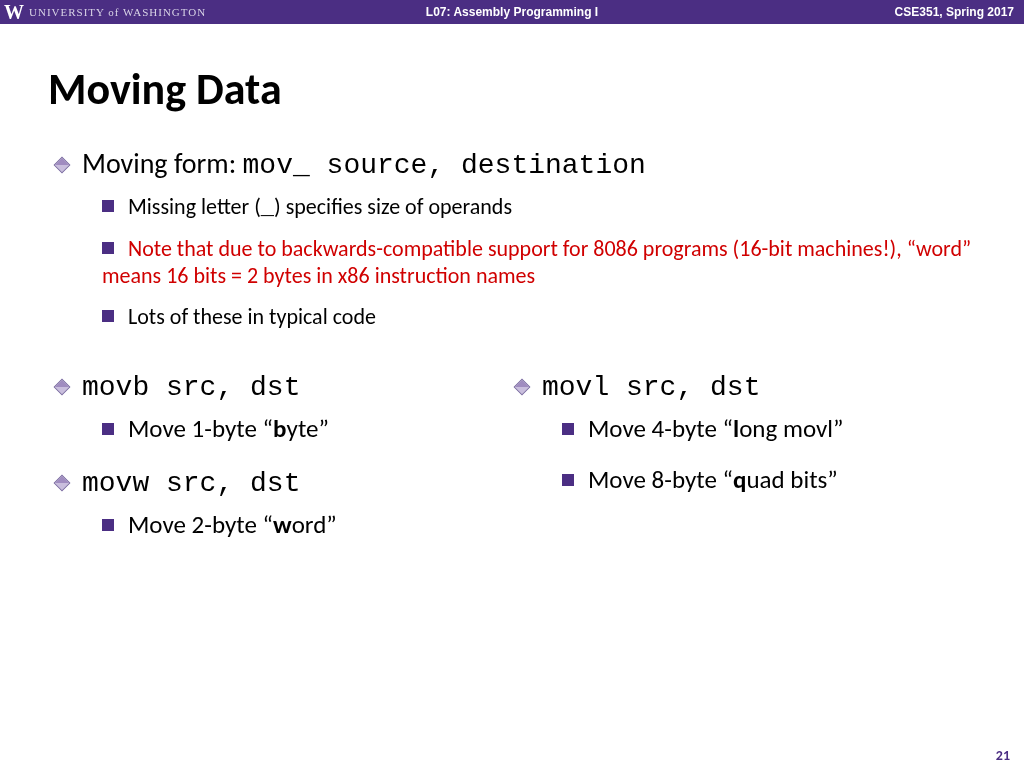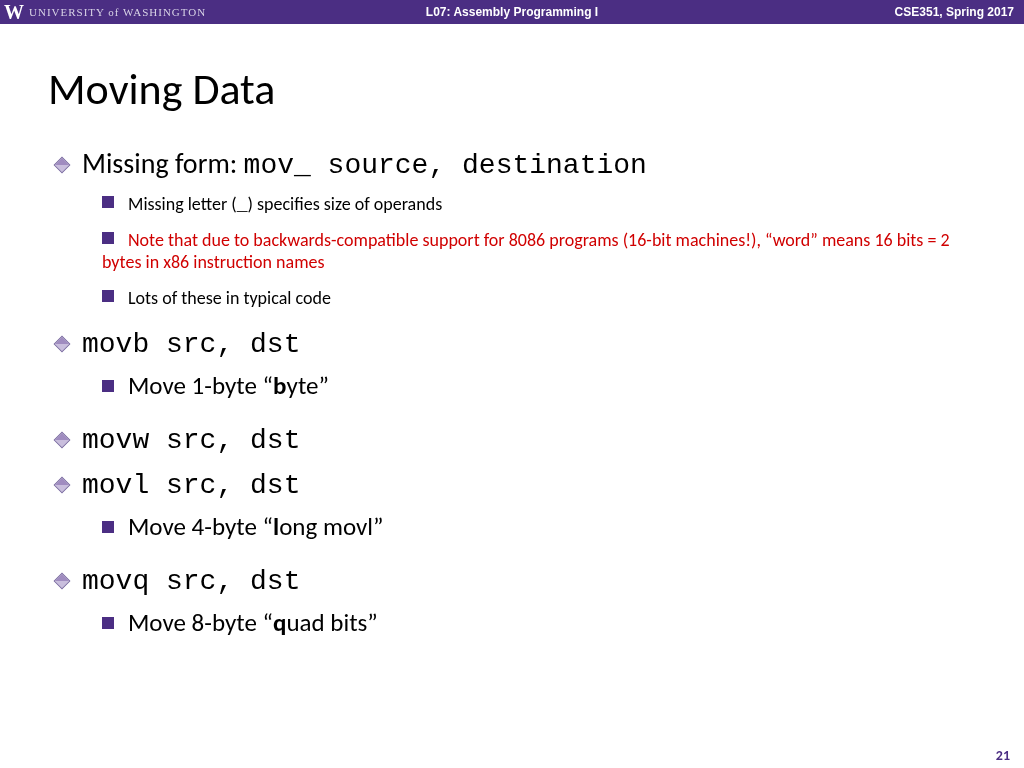--- a/index.html
+++ b/index.html
@@ -4,30 +4,30 @@
 <style>
   * { margin: 0; padding: 0; box-sizing: border-box; }
   html, body { width: 1024px; height: 768px; font-family: Calibri, Arial, sans-serif; background: #fff; overflow: hidden; }
   .slide { width: 1024px; height: 768px; position: relative; }
   .header { background: #4b2e83; height: 24px; display: flex; align-items: center; color: #fff; font-size: 12px; font-weight: bold; position: relative; }
   .w-logo { font-family: Georgia, serif; font-size: 20px; font-weight: bold; padding: 0 6px 0 4px; letter-spacing: -1px; }
   .univ { font-family: Georgia, serif; font-size: 11px; letter-spacing: 1px; font-weight: normal; color: #d9d4e7; }
   .univ .of { font-weight: normal; text-transform: lowercase; }
   .hdr-center { position: absolute; left: 50%; transform: translateX(-50%); font-family: Liberation Sans, sans-serif; text-align: right; }
   .hdr-right { position: absolute; right: 10px; font-family: Arial, sans-serif; }
-  .title { font-size: 44px; font-weight: normal; color: #000; margin: 38px 0 30px 48px; }
+  .title { font-size: 44px; font-weight: bold; color: #000; margin: 38px 0 30px 48px; }
   .content { margin: 0 48px 0 56px; font-size: 28px; color: #000; }
   .diamond { display: inline-block; width: 12px; height: 12px; margin-right: 14px; vertical-align: 2px; position: relative; }
   .diamond::before { content: ""; position: absolute; inset: 0; transform: rotate(45deg); background: linear-gradient(135deg, #a08cc0 0 50%, #c9bedd 50% 100%); border: 1px solid #7a6aa0; }
   .square { display: inline-block; width: 12px; height: 12px; background: #4b2e83; margin-right: 14px; vertical-align: 2px; }
   .li-top { margin-bottom: 12px; }
-  .li-sub { margin-left: 46px; margin-bottom: 14px; font-size: 18px; }
+  .li-sub { margin-left: 46px; margin-bottom: 14px; font-size: 22px; }
   .mono { font-family: "Courier New", monospace; }
   .red { color: #d00000; }
-  .cols { display: flex; margin-top: 16px; flex-direction: column; }
+  .cols { display: flex; margin-top: 38px; }
   .col { flex: 1; }
   .col .li-top { font-size: 28px; margin-bottom: 10px; }
   .col .li-sub { font-size: 25px; margin-bottom: 20px; }
   .pagenum { position: absolute; bottom: 4px; right: 14px; color: #4b2e83; font-size: 14px; font-weight: bold; }
 </style>
 </head>
 <body>
 
 <div class="slide">
 
@@ -38,21 +38,21 @@
     </span>
     <span class="hdr-center">L07: Assembly Programming I</span>
     <span class="hdr-right">CSE351, Spring 2017</span>
   </div>
 
   <h1 class="title">Moving Data</h1>
 
   <div class="content">
 
     <div class="li-top">
-      <span class="diamond"></span><span>Missing form:  </span><span class="mono">mov_ source, destination</span>
+      <span class="diamond"></span><span>Moving form:  </span><span class="mono">mov_ source, destination</span>
     </div>
 
     <div class="li-sub">
       <span class="square"></span><span>Missing letter (</span><span class="mono">_</span><span>) specifies size of operands</span>
     </div>
 
     <div class="li-sub red">
       <span class="square"></span><span>Note that due to backwards-compatible support for 8086 programs (16-bit machines!), “word” means 16 bits = 2 bytes in x86 instruction names</span>
     </div>
 
@@ -64,30 +64,30 @@
       <div class="col">
         <div class="li-top">
           <span class="diamond"></span><span class="mono">movb src, dst</span>
         </div>
         <div class="li-sub">
           <span class="square"></span><span>Move 1-byte “</span><b>b</b><span>yte”</span>
         </div>
         <div class="li-top">
           <span class="diamond"></span><span class="mono">movw src, dst</span>
         </div>
+        <div class="li-sub">
+          <span class="square"></span><span>Move 2-byte “</span><b>w</b><span>ord”</span>
+        </div>
       </div>
       <div class="col">
         <div class="li-top">
           <span class="diamond"></span><span class="mono">movl src, dst</span>
         </div>
         <div class="li-sub">
           <span class="square"></span><span>Move 4-byte “</span><b>l</b><span>ong movl”</span>
-        </div>
-        <div class="li-top">
-          <span class="diamond"></span><span class="mono">movq src, dst</span>
         </div>
         <div class="li-sub">
           <span class="square"></span><span>Move 8-byte “</span><b>q</b><span>uad bits”</span>
         </div>
       </div>
     </div>
 
   </div>
 
   <div class="pagenum">21</div>

